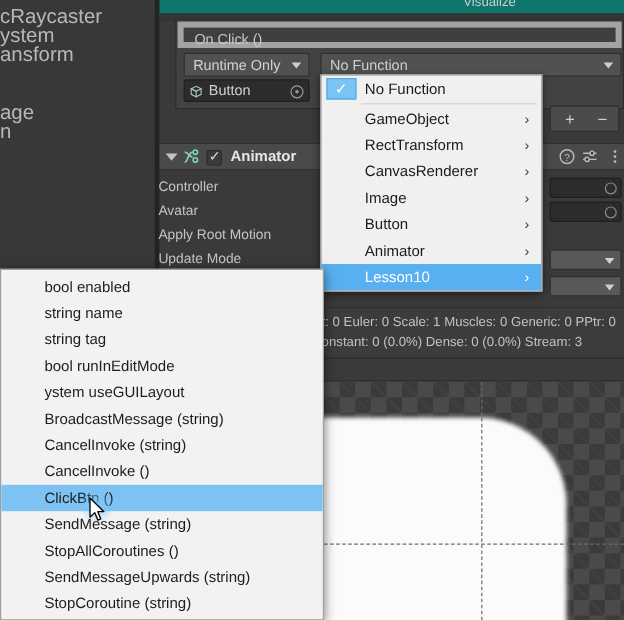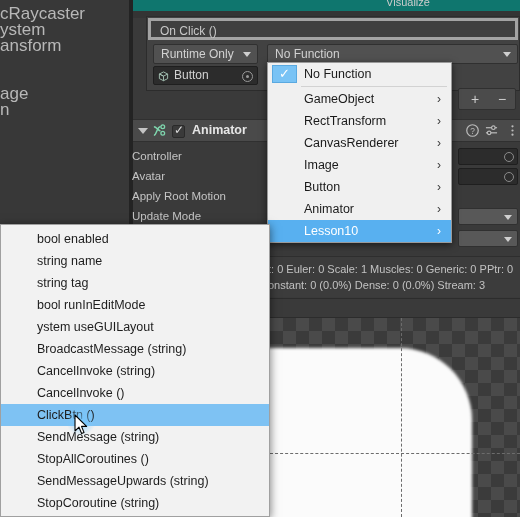--- a/index.html
+++ b/index.html
@@ -42,21 +42,21 @@
     background:#343434;
   }
 
   
   .event-block {
     position:absolute; left:146px; top:16px; width:374px; height:75px;
     background:#424242; border:1px solid #2c2c2c;
   }
   .event-header {
     position:absolute; left:148px; top:18px; width:370px; height:22px;
-    background:#3f3f3f; border:3px solid #a3a3a3;
+    background:#3f3f3f; border:5px solid #a3a3a3;
     color:#c8c8c8; font-size:12px; line-height:21px; padding-left:9px;
   }
   .unity-dropdown {
     background:#515151; border:1px solid #303030; border-radius:2px;
     color:#d2d2d2; font-size:12px; line-height:18px;
     padding-left:7px; position:relative;
   }
   .unity-dropdown .caret {
     position:absolute; right:6px; top:7px;
     width:0;height:0;border-left:4px solid transparent;

